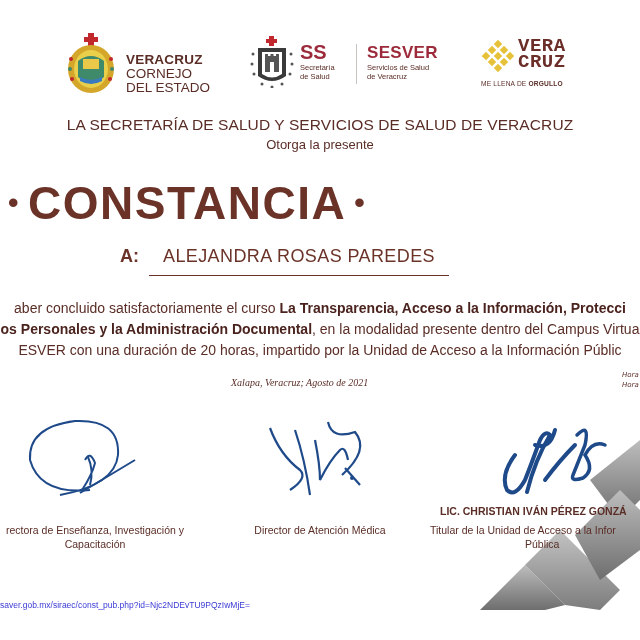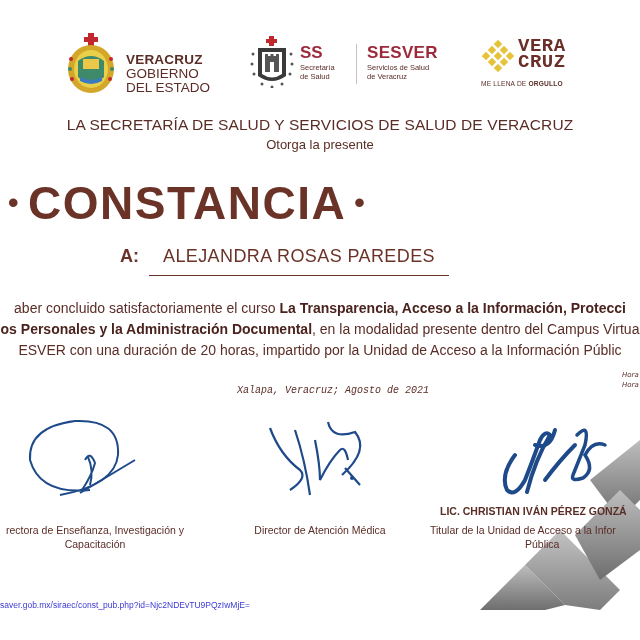--- a/index.html
+++ b/index.html
@@ -13,21 +13,21 @@
 
   
   .logo-veracruz { left: 66px; top: 33px; width: 150px; height: 62px; }
   .logo-veracruz .shield { position: absolute; left: 0; top: 0; width: 50px; height: 62px; }
   .logo-veracruz .txt { position: absolute; left: 60px; top: 20px; font-family: "Liberation Sans", sans-serif; line-height: 14px; }
   .logo-veracruz .t1 { font-size: 13.5px; font-weight: bold; color: #5a2d26; letter-spacing: 0.2px; }
   .logo-veracruz .t2, .logo-veracruz .t3 { font-size: 13.5px; color: #5a2d26; }
 
   .logo-ss { left: 250px; top: 36px; width: 190px; height: 56px; }
   .logo-ss .castle { position: absolute; left: 0; top: 0; width: 44px; height: 52px; }
-  .logo-ss .ss-title { position: absolute; left: 50px; top: 8px; font-family: "Liberation Sans", sans-serif; font-size: 17px; font-weight: bold; color: #9c2a3a; line-height: 17px; }
+  .logo-ss .ss-title { position: absolute; left: 50px; top: 8px; font-family: "Liberation Sans", sans-serif; font-size: 20px; font-weight: bold; color: #9c2a3a; line-height: 17px; }
   .logo-ss .ss-sub { position: absolute; left: 50px; top: 27px; font-size: 7.5px; line-height: 9px; color: #5a2d26; font-family: "Liberation Sans", sans-serif; }
   .logo-ss .sep { position: absolute; left: 106px; top: 8px; width: 1px; height: 40px; background: #c9c3bf; }
   .logo-ss .sesver-title { position: absolute; left: 117px; top: 8px; font-family: "Liberation Sans", sans-serif; font-size: 17px; font-weight: bold; color: #9c2a3a; line-height: 17px; letter-spacing: 0.3px; }
   .logo-ss .sesver-sub { position: absolute; left: 117px; top: 27px; font-size: 7.5px; line-height: 9px; color: #5a2d26; font-family: "Liberation Sans", sans-serif; }
 
   .logo-vc { left: 480px; top: 36px; width: 100px; height: 60px; }
   .logo-vc .pattern { position: absolute; left: 2px; top: 4px; width: 32px; height: 32px; }
   .logo-vc .vc-text { position: absolute; left: 38px; top: 2px; font-family: Liberation Mono, monospace; font-size: 19px; font-weight: bold; color: #6b2e29; line-height: 16px; letter-spacing: 0.5px; }
   .logo-vc .vc-tag { position: absolute; left: 1px; top: 44px; font-family: "Liberation Sans", sans-serif; font-size: 6.6px; color: #5a2d26; white-space: nowrap; letter-spacing: 0.2px; }
   .logo-vc .vc-tag b { font-weight: bold; }
@@ -40,21 +40,21 @@
 
   .recipient-row { left: 120px; top: 246px; font-family: "Liberation Sans", sans-serif; font-size: 18px; color: #6b3328; white-space: nowrap; }
   .recipient-row .a-label { font-weight: bold; margin-right: 10px; }
   .recipient-row .name { display: inline-block; padding: 0 14px 8px 14px; border-bottom: 1px solid #6b3328; letter-spacing: 0.4px; }
 
   
   .body-text { left: -30px; top: 298px; width: 700px; text-align: center; font-family: "Liberation Sans", sans-serif; font-size: 14px; line-height: 21px; color: #5a2d26; white-space: nowrap; }
   .body-text .line { display: block; }
   .body-text b { color: #4b231e; }
 
-  .date { left: 237px; top: 377px; font-family: Liberation Mono, monospace; font-style: italic; font-size: 10px; color: #5a2d26; margin-top: 8px; }
+  .date { left: 231px; top: 377px; font-family: Liberation Serif, serif; font-style: italic; font-size: 10px; color: #5a2d26; }
   .horas { left: 622px; top: 370px; font-family: "DejaVu Sans", sans-serif; font-style: italic; font-size: 7px; line-height: 10px; color: #5a2d26; }
 
   
   .chevrons { left: 470px; top: 440px; width: 170px; height: 180px; }
 
   
   .sig { position: absolute; }
   .sig svg { position: absolute; }
   .sig-name { position: absolute; font-family: "Liberation Sans", sans-serif; font-weight: bold; font-size: 10.5px; color: #5a2d26; white-space: nowrap; text-align: center; }
   .sig-role { position: absolute; font-family: "Liberation Sans", sans-serif; font-size: 10.5px; line-height: 14px; color: #5a2d26; text-align: center; }
@@ -75,21 +75,21 @@
     <path d="M14 44 Q25 50 36 44 L36 48 Q25 54 14 48 Z" fill="#3a7bbf"></path>
     <circle cx="5" cy="26" r="2" fill="#c0282e"></circle>
       <circle cx="45" cy="26" r="2" fill="#c0282e"></circle>
     <circle cx="4" cy="36" r="2" fill="#3f8a6b"></circle>
       <circle cx="46" cy="36" r="2" fill="#3f8a6b"></circle>
     <circle cx="6" cy="46" r="2" fill="#c0282e"></circle>
       <circle cx="44" cy="46" r="2" fill="#c0282e"></circle>
   </svg>
   <div class="txt">
     <div class="t1">VERACRUZ</div>
-    <div class="t2">GOBIERNO</div>
+    <div class="t2">CORNEJO</div>
     <div class="t3">DEL ESTADO</div>
   </div>
 </div>
 
 <div class="abs logo-ss">
   <svg class="castle" viewBox="0 0 44 52">
     <rect x="19" y="0" width="5" height="10" fill="#c0282e"></rect>
     <rect x="16" y="3" width="11" height="4" fill="#c0282e"></rect>
     <path d="M8 12 L36 12 L36 40 Q22 50 8 40 Z" fill="#3a3a3a"></path>
     <path d="M12 16 L32 16 L32 38 Q22 45 12 38 Z" fill="#ffffff"></path>

